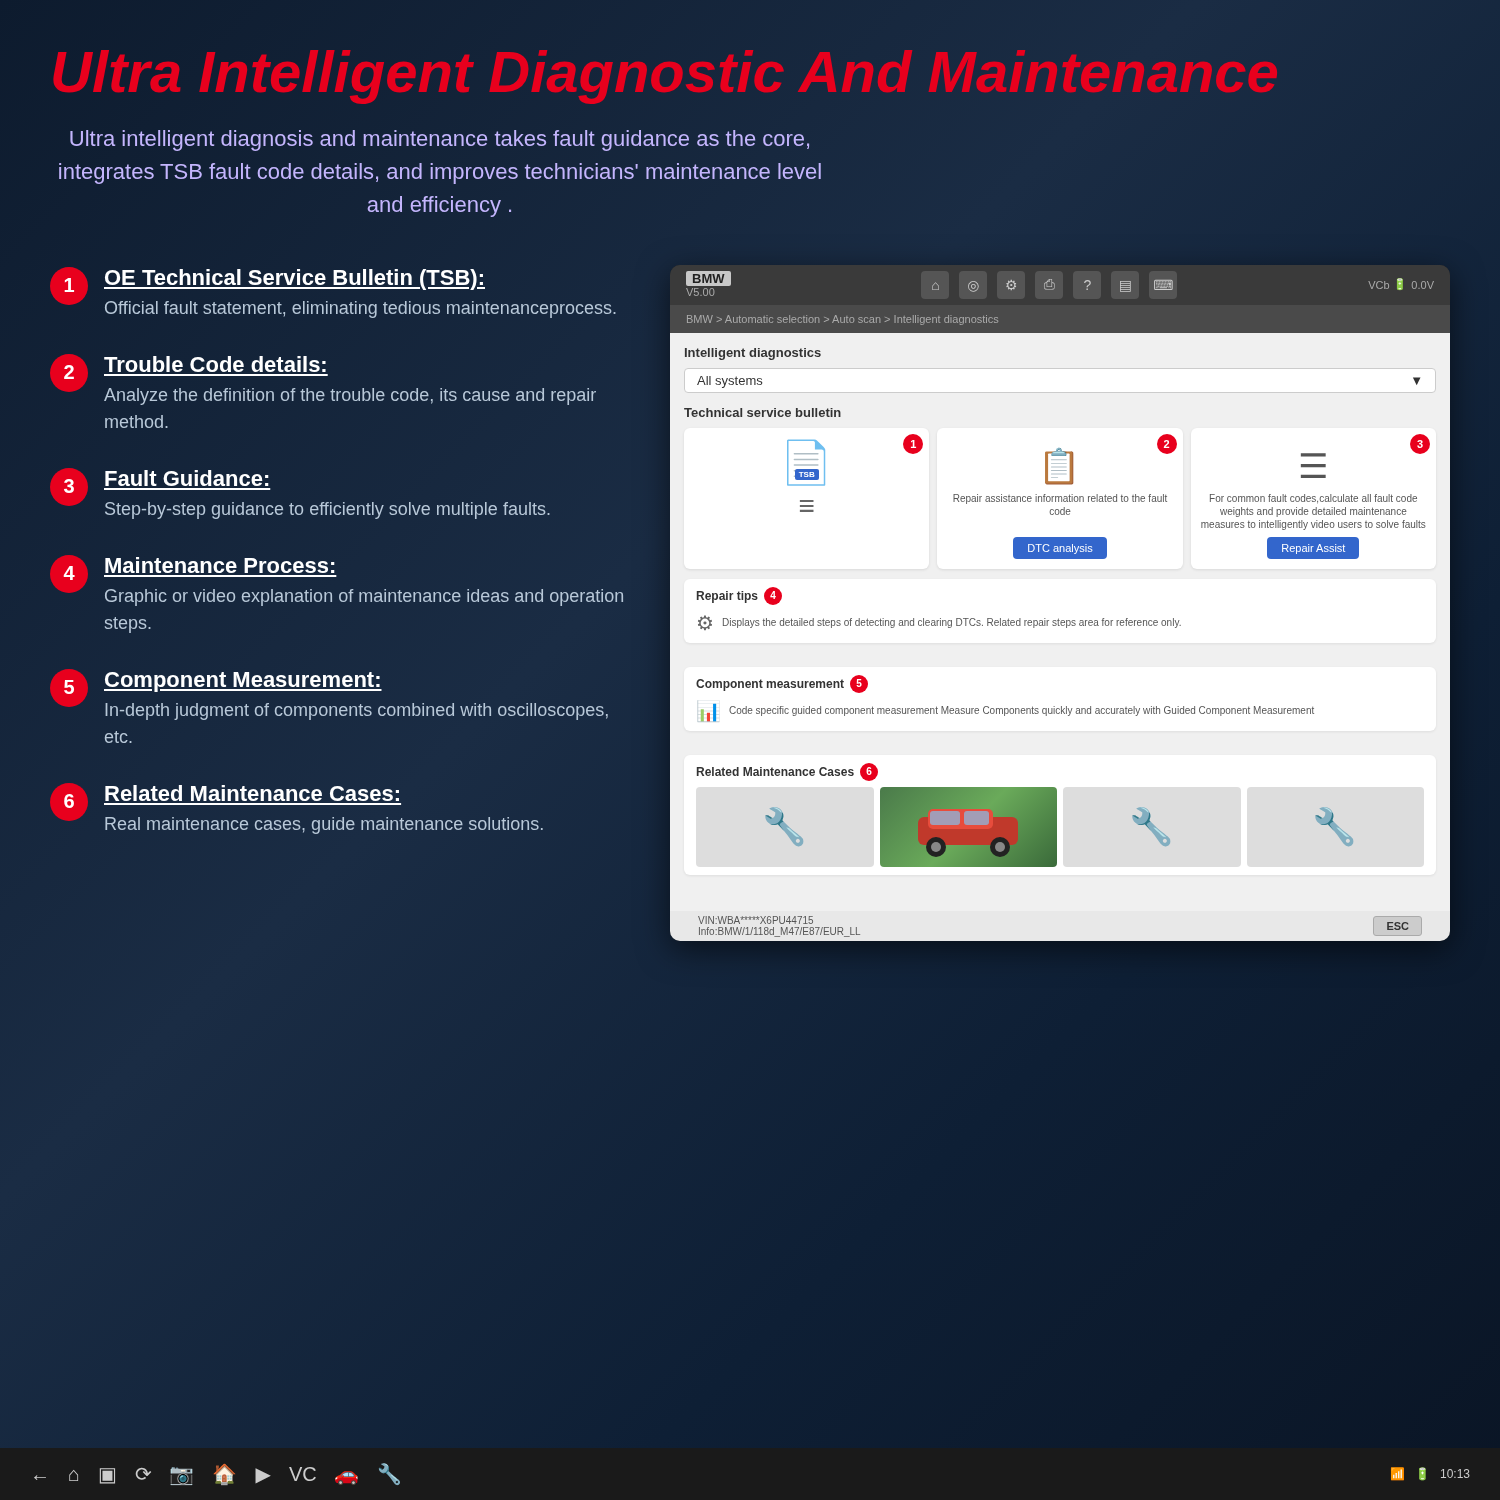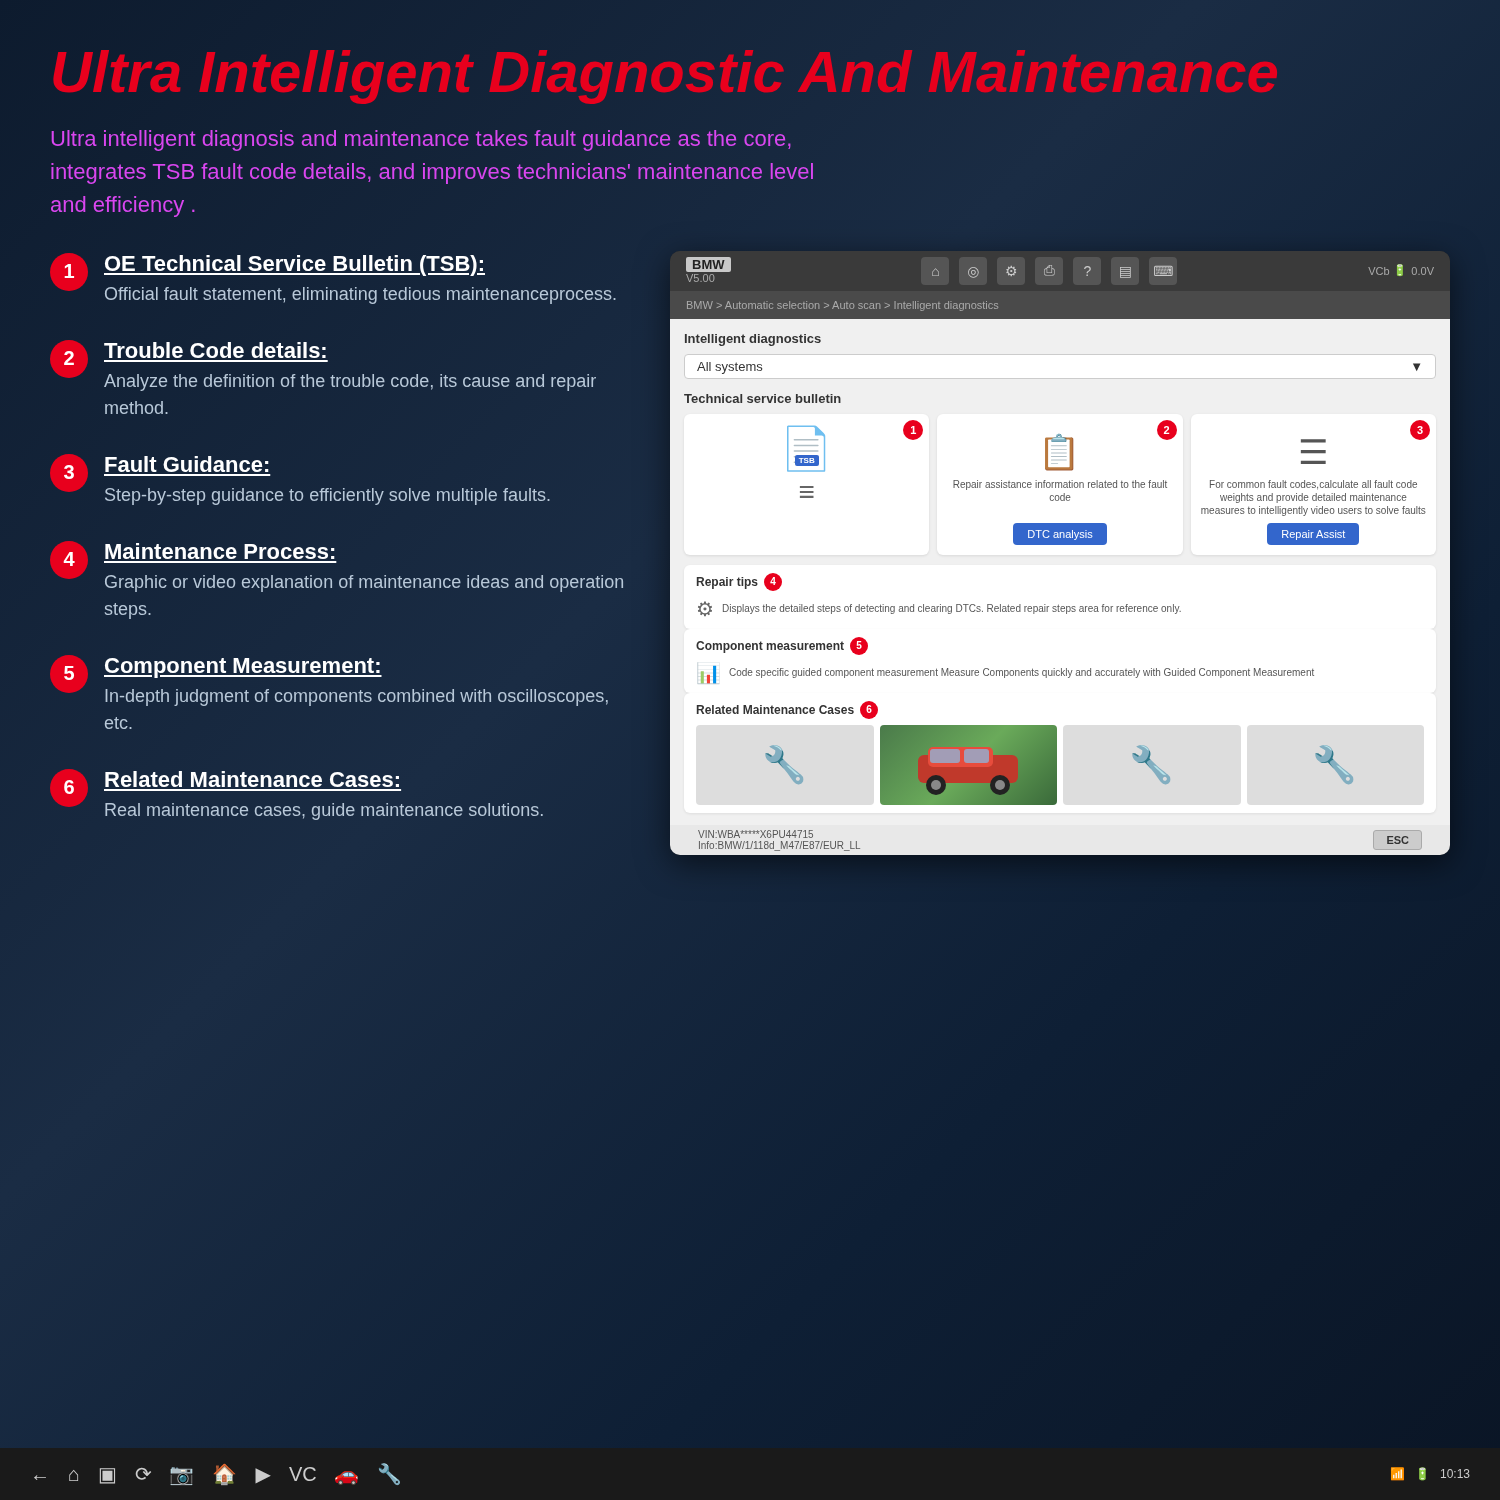--- a/index.html
+++ b/index.html
@@ -33,24 +33,25 @@
       font-size: 58px;
       font-weight: 900;
       color: #e8001d;
       line-height: 1.1;
       margin-bottom: 18px;
       font-style: italic;
     }
 
     .subtitle-text {
       font-size: 22px;
-      color: #d946ef;
+      color: #c4b5fd;
       line-height: 1.5;
       max-width: 780px;
-      margin-bottom: 30px;
+      margin-bottom: 44px;
+      text-align: center;
     }
 
     
     .two-col {
       display: flex;
       gap: 40px;
       align-items: flex-start;
     }
 
     .left-col {
@@ -254,21 +255,21 @@
       font-size: 11px;
       cursor: pointer;
       margin-top: auto;
     }
 
     
     .section-block {
       background: #fff;
       border-radius: 6px;
       padding: 8px 12px;
-      margin-bottom: 0;
+      margin-bottom: 24px;
       box-shadow: 0 1px 3px rgba(0,0,0,0.08);
     }
 
     .section-header {
       display: flex;
       align-items: center;
       gap: 6px;
       margin-bottom: 6px;
     }
 

